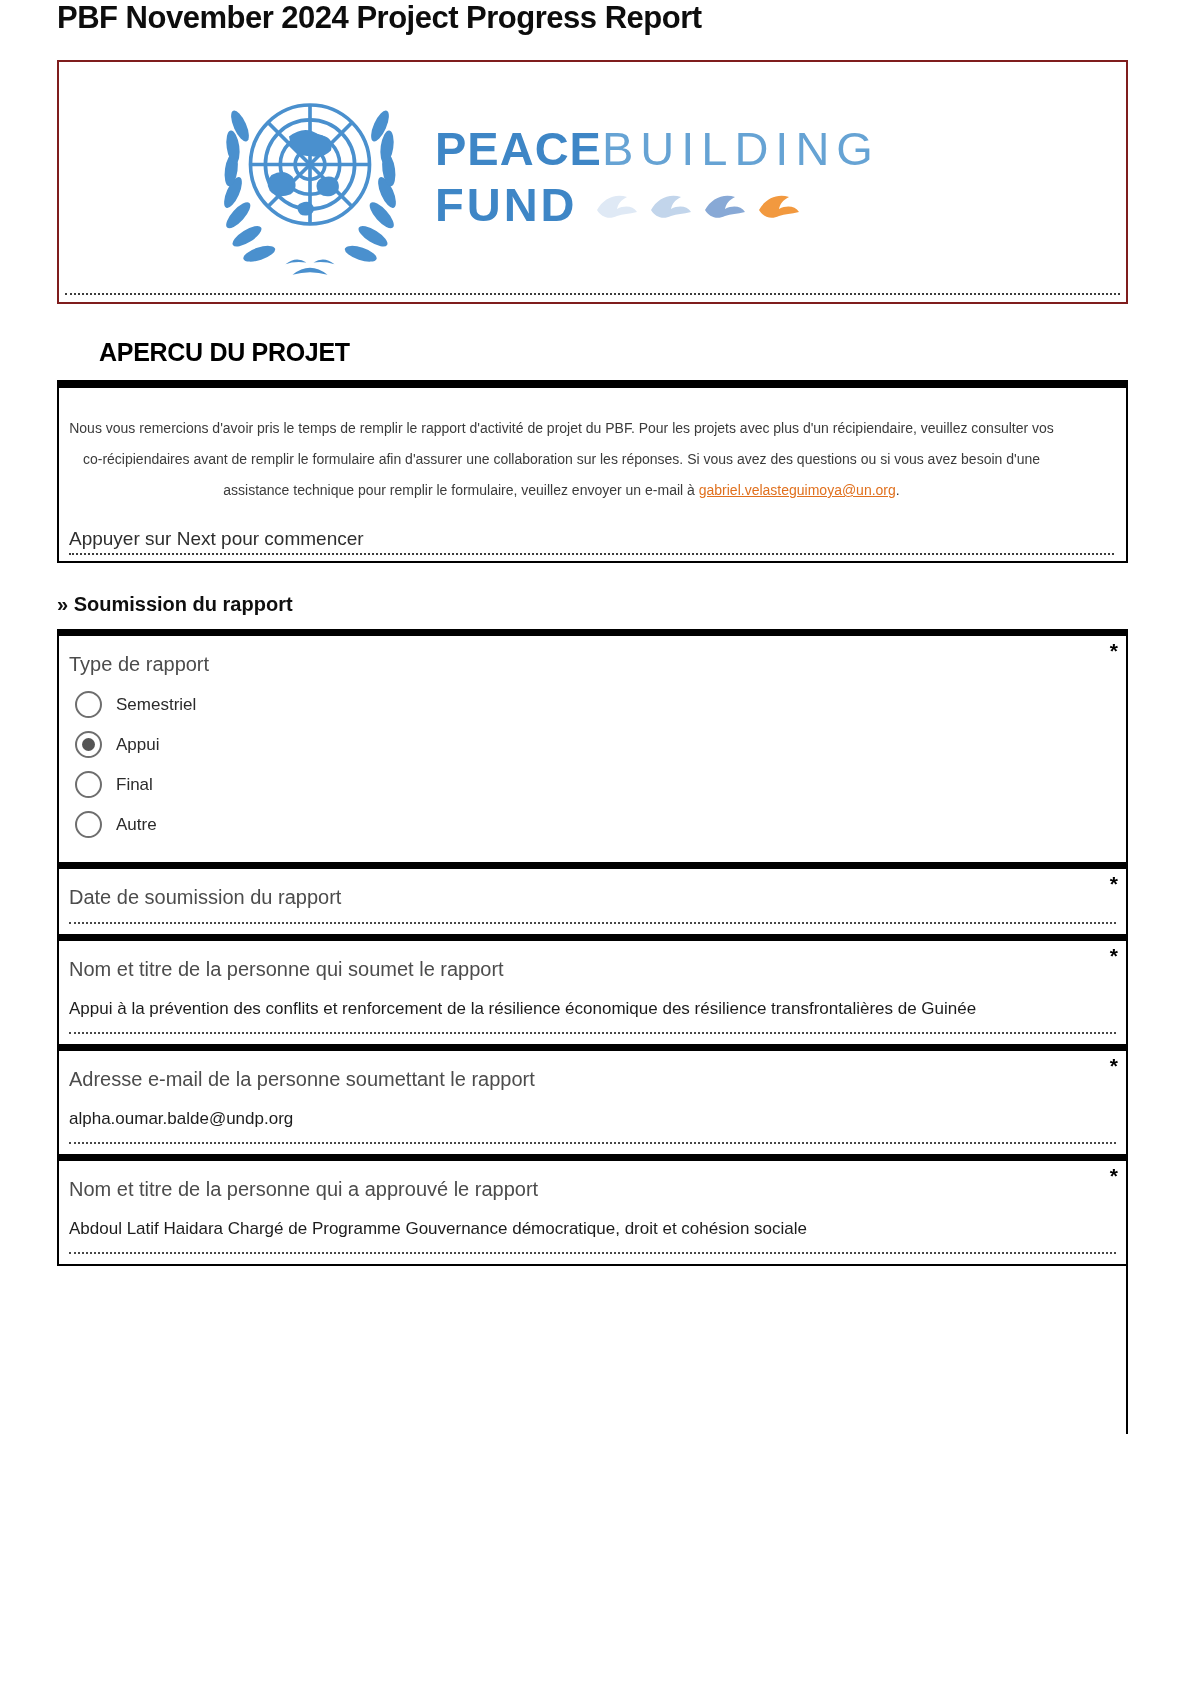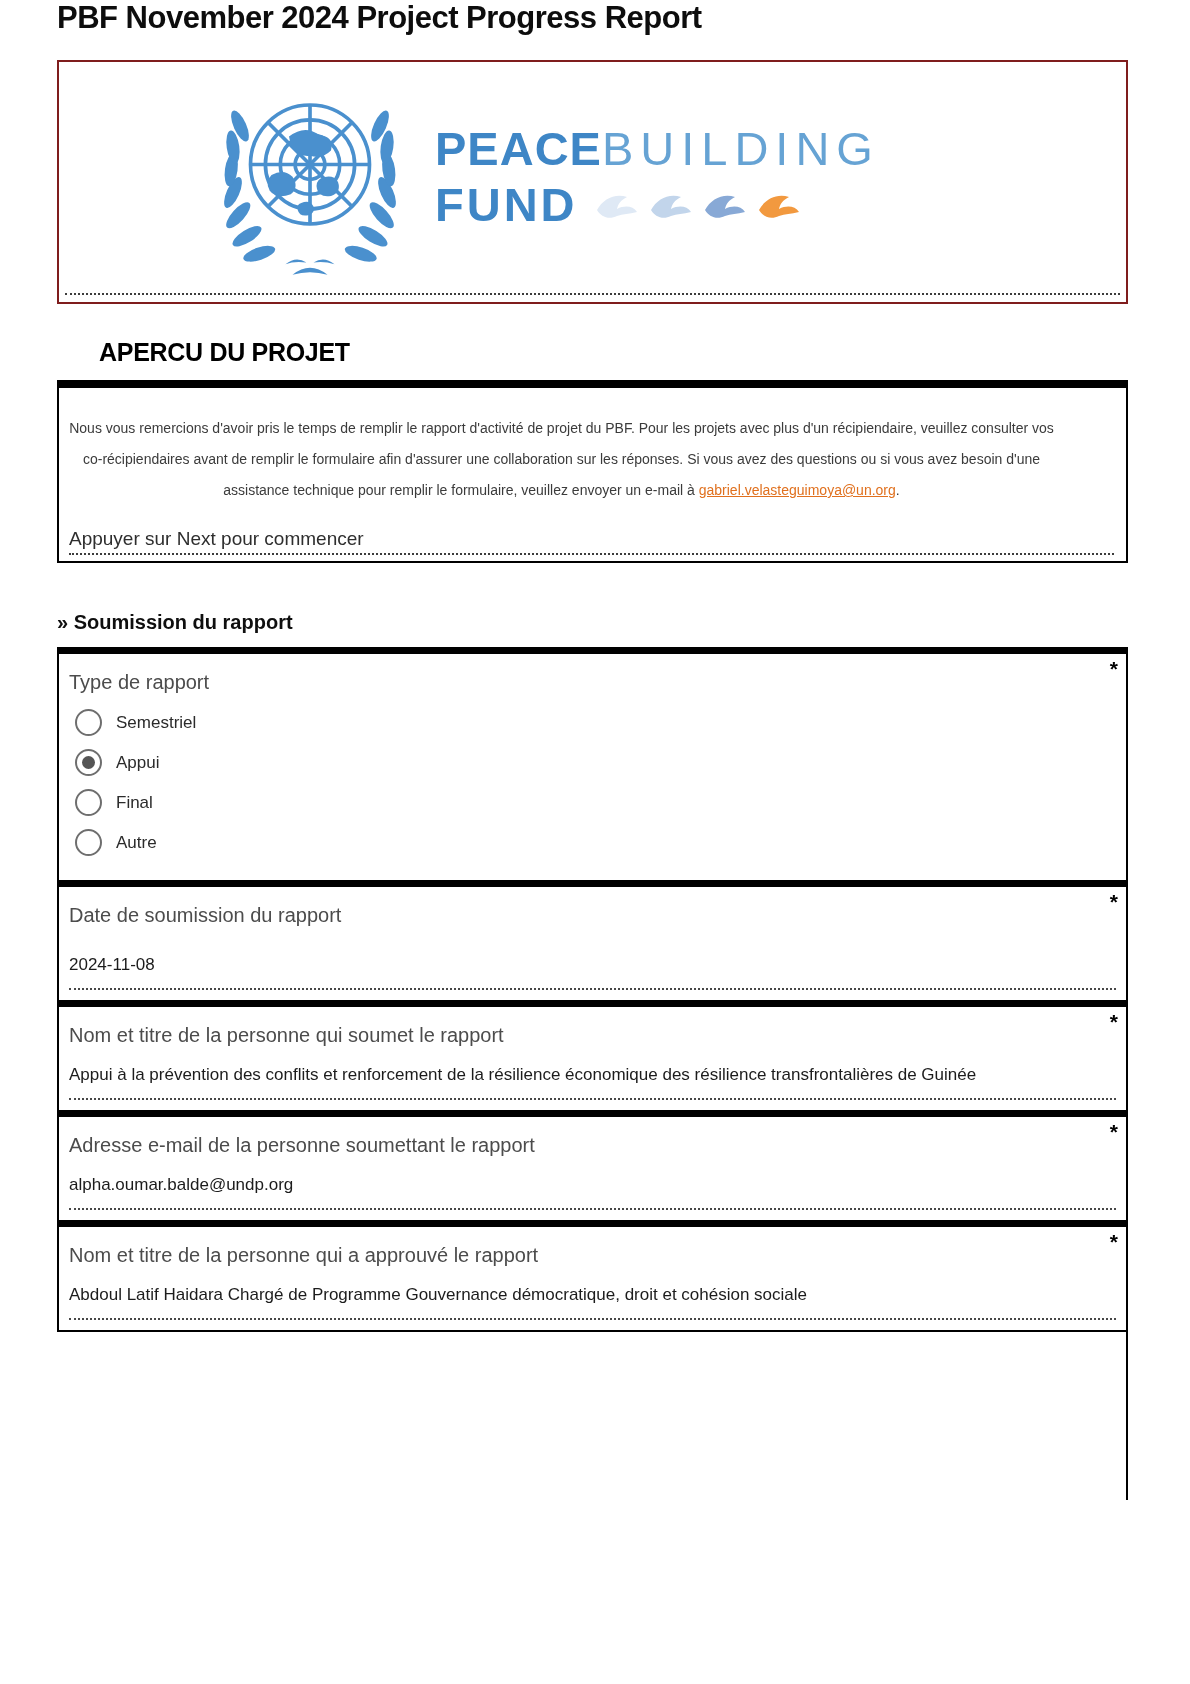--- a/index.html
+++ b/index.html
@@ -36,21 +36,21 @@
   .section-title{margin-top:34px;font-size:25px;font-weight:700;color:#000000;letter-spacing:-0.3px;margin-left:42px;}
 
   
   .intro-box{margin-top:13px;border:2px solid #000;border-top:8px solid #000;padding:25px 12px 6px 10px;}
   .intro-text{margin:0;width:985px;font-size:14px;line-height:31px;color:#3b3b3b;text-align:center;}
   .email-link{color:var(--link-color,#e0701e);text-decoration:underline;cursor:pointer;}
   .next-hint{margin:22px 0 0 0;font-size:19px;color:#2e2e2e;}
   .intro-dotted{border-top:2px dotted #3c3c3c;margin-top:3px;}
 
   
-  .subsection-title{margin-top:48px;font-size:20px;font-weight:700;color:#0f0f0f;}
+  .subsection-title{margin-top:30px;font-size:20px;font-weight:700;color:#0f0f0f;}
 
   
   .fields{margin-top:13px;}
   .field-box{
     position:relative;border:2px solid #000;border-top:7px solid #000;
     padding:17px 10px 10px 10px;background:#fff;
   }
   .field-box + .field-box{margin-top:-2px;}
   .required{position:absolute;top:5px;right:8px;font-size:21px;font-weight:700;color:#000;line-height:20px;}
   .field-label{font-size:20px;color:#4c4c4c;}
@@ -180,21 +180,20 @@
           <div class="radio-row">
             <span class="radio"></span>
             <span class="radio-label">Autre</span>
           </div>
         </div>
     </div>
 
     <div class="field-box">
       <span class="required">*</span>
       <div class="field-label">Date de soumission du rapport</div>
-      <div class="field-value gap-lg">2024-11-08</div>
       <div class="field-dotted"></div>
     </div>
 
     <div class="field-box">
       <span class="required">*</span>
       <div class="field-label">Nom et titre de la personne qui soumet le rapport</div>
       <div class="field-value gap-sm">Appui à la prévention des conflits et renforcement de la résilience économique des résilience transfrontalières de Guinée</div>
       <div class="field-dotted"></div>
     </div>
 

